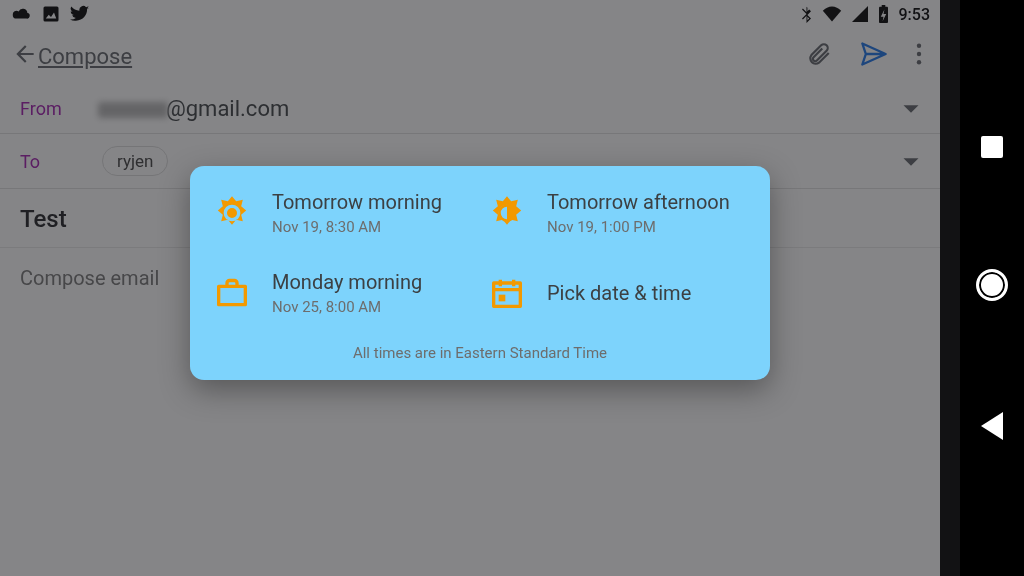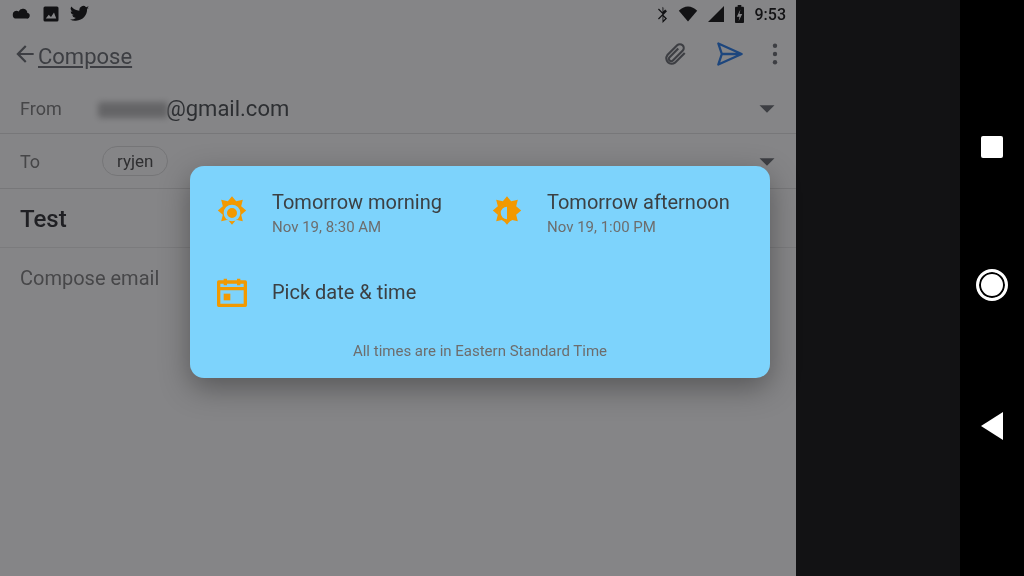--- a/index.html
+++ b/index.html
@@ -6,21 +6,21 @@
     margin: 0;
     padding: 0;
     width: 1024px;
     height: 576px;
     font-family: Roboto, "Helvetica Neue", Arial, sans-serif;
     background: #000;
     overflow: hidden;
   }
   .screen {
     position: relative;
-    width: 796px;
+    width: 940px;
     height: 576px;
     background: #fff;
   }
   .navbar {
     position: absolute;
     top: 0;
     right: 0;
     width: 64px;
     height: 576px;
     background: #000;
@@ -97,21 +97,21 @@
   .field-row {
     display: flex;
     align-items: center;
     padding: 12px 20px;
     font-size: 18px;
     color: #5f6368;
     border-bottom: 1px solid #e0e0e0;
   }
   .field-label {
     width: 78px;
-    color: #737373;
+    color: #a21caf;
   }
   .field-value {
     flex: 1;
     color: #3c4043;
   }
   .from-addr {
     color: #3c4043;
     font-size: 22px;
   }
   .from-redact {
@@ -337,20 +337,31 @@
             </svg>
         </span>
         <div class="sched-text">
           <div class="t1">Tomorrow afternoon</div>
           <div class="t2">Nov 19, 1:00 PM</div>
         </div>
       </div>
       <div class="sched-item">
         <span class="sched-icon">
           <svg width="40" height="40" viewBox="0 0 48 48">
+              <path fill="none" stroke="#f29900" stroke-width="4" stroke-linejoin="round" d="M8 16h32v22H8zM18 16v-4a3 3 0 0 1 3-3h6a3 3 0 0 1 3 3v4"></path>
+            </svg>
+        </span>
+        <div class="sched-text">
+          <div class="t1">Monday morning</div>
+          <div class="t2">Nov 25, 8:00 AM</div>
+        </div>
+      </div>
+      <div class="sched-item">
+        <span class="sched-icon">
+          <svg width="40" height="40" viewBox="0 0 48 48">
               <path fill="none" stroke="#f29900" stroke-width="4" stroke-linejoin="round" d="M8 12h32v28H8zM8 20h32M16 8v8M32 8v8"></path>
               <rect x="14" y="26" width="8" height="8" fill="#f29900"></rect>
             </svg>
         </span>
         <div class="sched-text">
           <div class="t1">Pick date &amp; time</div>
         </div>
       </div>
     </div>
     <div class="dialog-footer">All times are in Eastern Standard Time</div>

